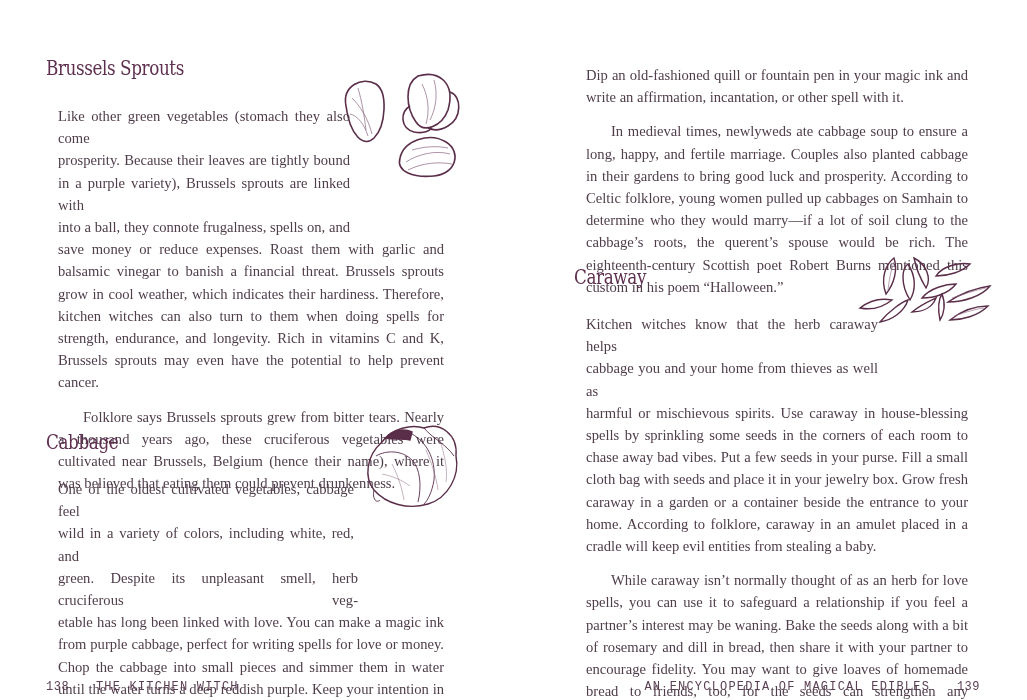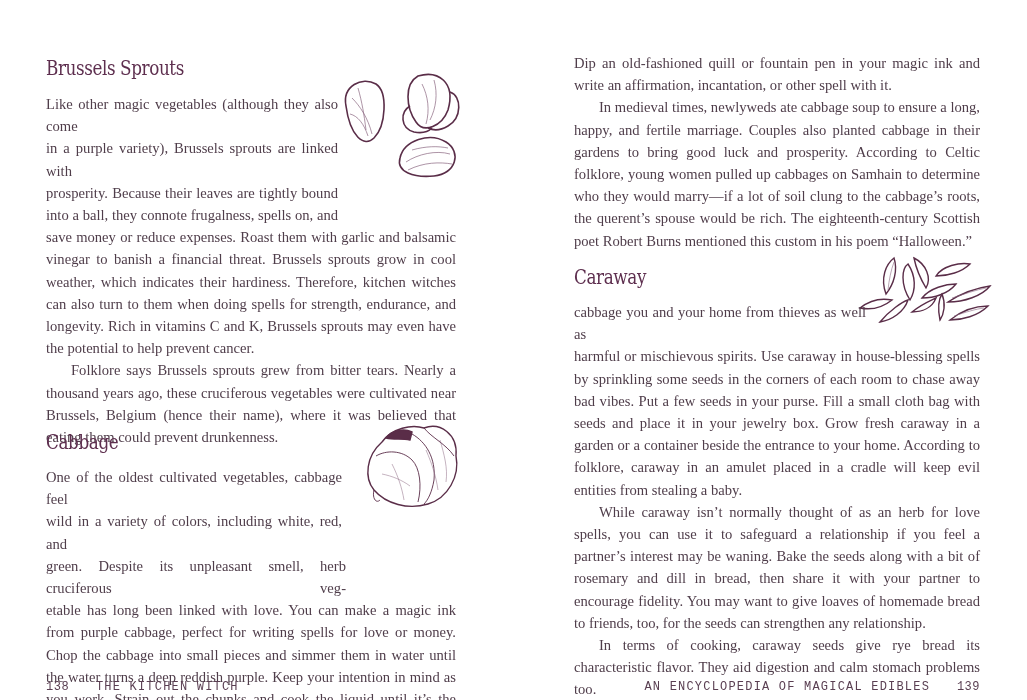--- a/index.html
+++ b/index.html
@@ -8,21 +8,21 @@
     .page-left { left: 0; width: 513px; }
     .page-right { left: 513px; width: 514px; }
     .text {
       font-family: "Liberation Serif", "DejaVu Serif", serif;
       font-size: 14.6px;
       line-height: 22.2px;
       color: #4f3d4a;
       text-align: justify;
       margin: 0;
     }
-    .text p { margin: 0; }
+    .text p { margin: 12px; }
     .text p.indent { text-indent: 25px; }
     .heading {
       position: absolute;
       font-family: "DejaVu Serif", "Liberation Serif", serif;
       font-size: 21px;
       color: #5e2f4f;
       letter-spacing: -0.5px;
       transform: scaleX(0.8);
       transform-origin: left center;
       margin: 0;
@@ -62,23 +62,23 @@
       <path d="M96 14 C 100 28, 98 42, 92 54" stroke-width="0.7" stroke="#8a6680"></path>
       <path d="M62 92 C 66 74, 92 66, 108 76 C 124 86, 118 108, 96 110 C 76 112, 58 106, 62 92 Z"></path>
       <path d="M68 96 C 80 88, 98 84, 112 88" stroke-width="0.7" stroke="#8a6680"></path>
       <path d="M70 104 C 86 96, 102 96, 114 98" stroke-width="0.7" stroke="#8a6680"></path>
       <path d="M74 84 C 88 80, 100 80, 110 82" stroke-width="0.7" stroke="#8a6680"></path>
     </g>
   </svg>
 
   <div class="block text" style="left:46px; top:93px; width:410px;">
     <p>
-      <span class="line-short" style="width:292px;">Like other magic vegetables (although they also come</span>
+      <span class="line-short" style="width:292px;">Like other green vegetables (stomach they also come</span>
+      <span class="line-short" style="width:292px; text-align-last:justify;">prosperity. Because their leaves are tightly bound</span>
       <span class="line-short" style="width:292px;">in a purple variety), Brussels sprouts are linked with</span>
-      <span class="line-short" style="width:292px; text-align-last:justify;">prosperity. Because their leaves are tightly bound</span>
       <span class="line-short" style="width:292px; text-align-last:justify;">into a ball, they connote frugalness, spells on, and</span>
       <span>save money or reduce expenses. Roast them with garlic and balsamic vinegar to banish a financial threat. Brussels sprouts grow in cool weather, which indicates their hardiness. Therefore, kitchen witches can also turn to them when doing spells for strength, endurance, and longevity. Rich in vitamins C and K, Brussels sprouts may even have the potential to help prevent cancer.</span>
     </p>
     <p class="indent">Folklore says Brussels sprouts grew from bitter tears. Nearly a thousand years ago, these cruciferous vegetables were cultivated near Brussels, Belgium (hence their name), where it was believed that eating them could prevent drunkenness.</p>
   </div>
 
   <h2 class="heading" style="left:46px; top:430px;">Cabbage</h2>
 
   <svg class="illus" style="left:362px; top:420px;" width="100" height="90" viewBox="0 0 100 90">
     <g fill="none" stroke="#5a2d48" stroke-width="1.4">
@@ -134,20 +134,21 @@
       <path d="M84 66 C 82 56, 82 46, 86 40 C 90 50, 88 60, 84 66 Z"></path>
       <path d="M94 66 C 104 58, 118 52, 132 52 C 122 62, 106 66, 94 66 Z"></path>
       <path d="M32 36 C 33 26, 35 16, 38 8" stroke-width="0.6" stroke="#8a6680"></path>
       <path d="M96 44 C 108 40, 120 36, 130 34" stroke-width="0.6" stroke="#8a6680"></path>
       <path d="M98 62 C 110 58, 120 55, 128 54" stroke-width="0.6" stroke="#8a6680"></path>
     </g>
   </svg>
 
   <div class="block text" style="left:61px; top:301px; width:406px;">
     <p>
+      <span class="line-short" style="width:292px;">Kitchen witches know that the herb caraway helps</span>
       <span class="line-short" style="width:292px;">cabbage you and your home from thieves as well as</span>
       <span>harmful or mischievous spirits. Use caraway in house-blessing spells by sprinkling some seeds in the corners of each room to chase away bad vibes. Put a few seeds in your purse. Fill a small cloth bag with seeds and place it in your jewelry box. Grow fresh caraway in a garden or a container beside the entrance to your home. According to folklore, caraway in an amulet placed in a cradle will keep evil entities from stealing a baby.</span>
     </p>
     <p class="indent">While caraway isn’t normally thought of as an herb for love spells, you can use it to safeguard a relationship if you feel a partner’s interest may be waning. Bake the seeds along with a bit of rosemary and dill in bread, then share it with your partner to encourage fidelity. You may want to give loaves of homemade bread to friends, too, for the seeds can strengthen any relationship.</p>
     <p class="indent">In terms of cooking, caraway seeds give rye bread its characteristic flavor. They aid digestion and calm stomach problems too.</p>
   </div>
 
   <div class="footer" style="right:47px; text-align:right;">
     <span>AN ENCYCLOPEDIA OF MAGICAL EDIBLES</span>
     <span style="display:inline-block; width:10px;"></span>

